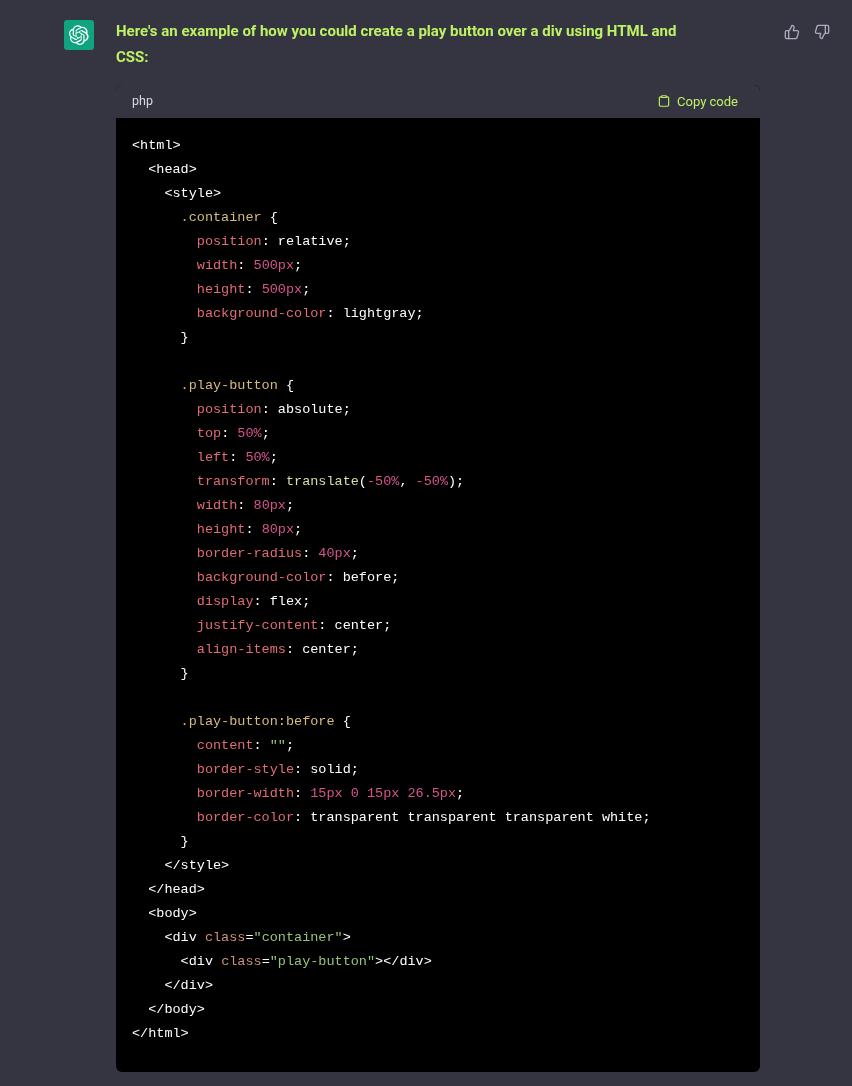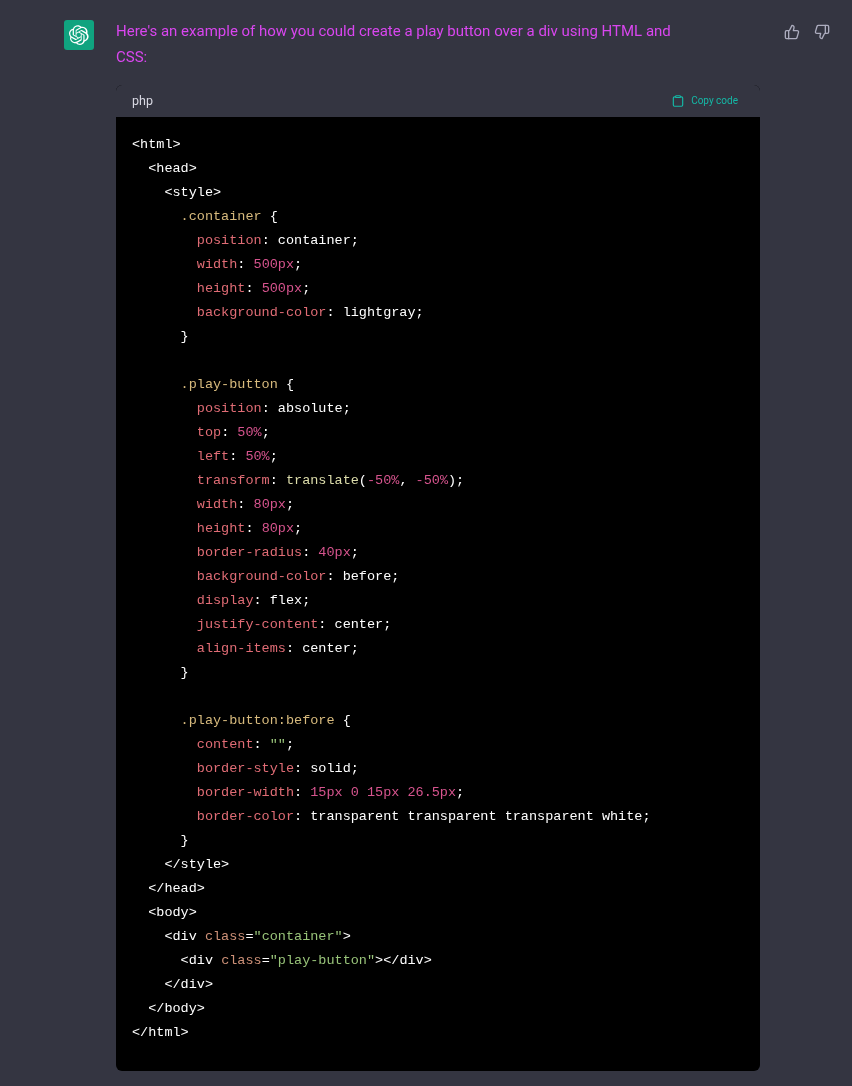--- a/index.html
+++ b/index.html
@@ -20,28 +20,28 @@
     --str:#98c379;
     --kw:#ce9178;
     --white:#ffffff;
   }
   html,body{margin:0;padding:0;background:var(--bg);font-family:-apple-system,BlinkMacSystemFont,"Segoe UI",Roboto,sans-serif;color:var(--text);}
   .wrapper{width:852px;min-height:1086px;box-sizing:border-box;padding:18px 12px 30px 12px;}
   .row{display:flex;align-items:flex-start;gap:22px;}
   .avatar{width:30px;height:30px;border-radius:3px;background:var(--avatar);display:flex;align-items:center;justify-content:center;flex:0 0 30px;margin-left:52px;margin-top:2px;}
   .avatar svg{width:20px;height:20px;}
   .content{flex:1;min-width:0;}
-  .msg-text{color:#d946ef;font-size:15px;line-height:1.75;padding-right:60px;}
+  .msg-text{color:#bef264;font-size:15px;line-height:1.75;padding-right:60px;font-weight:bold;}
   .actions{display:flex;gap:10px;flex:0 0 auto;margin-right:8px;margin-top:4px;}
   .actbtn{background:none;border:none;padding:2px;cursor:pointer;color:#acacbe;}
   .actbtn svg{width:16px;height:16px;display:block;}
   .codeblock{margin-top:14px;border-radius:6px;overflow:hidden;background:var(--code-body);}
   .codehead{background:var(--code-header);display:flex;justify-content:space-between;padding:8px 16px;font-size:12.5px;color:#d1d5db;}
   .lang{color:#d9d9e3;}
-  .copybtn{background:none;border:none;color:#14b8a6;font-size:10px;display:flex;align-items:center;gap:6px;cursor:pointer;font-family:inherit;}
+  .copybtn{background:none;border:none;color:#bef264;font-size:13px;display:flex;align-items:center;gap:6px;cursor:pointer;font-family:inherit;}
   .copybtn svg{width:14px;height:14px;}
   pre{margin:0;padding:16px 16px 26px 16px;overflow:auto;}
   code{font-family:"Consolas","Monaco","Courier New",monospace;font-size:13.5px;line-height:1.78;white-space:pre;color:var(--white);}
   .t-sel{color:var(--sel);margin-top:16px;}
   .t-prop{color:var(--prop);}
   .t-num{color:var(--num);font-family:Liberation Mono, monospace;}
   .t-fn{color:var(--fn);}
   .t-str{color:var(--str);}
   .t-kw{color:var(--kw);}
   .t-w{color:var(--white);}
@@ -67,21 +67,21 @@
               <rect x="8" y="3" width="8" height="3" rx="1"></rect>
               <path d="M16 5h2a2 2 0 0 1 2 2v12a2 2 0 0 1-2 2H6a2 2 0 0 1-2-2V7a2 2 0 0 1 2-2h2"></path>
             </svg>
             <span>Copy code</span>
           </button>
         </div>
         <pre><code><span class="t-w">&lt;html&gt;</span>
   <span class="t-w">&lt;head&gt;</span>
     <span class="t-w">&lt;style&gt;</span>
       <span class="t-sel">.container</span> <span class="t-w">{</span>
-        <span class="t-prop">position</span><span class="t-w">: </span><span class="t-w">container</span><span class="t-w">;</span>
+        <span class="t-prop">position</span><span class="t-w">: </span><span class="t-w">relative</span><span class="t-w">;</span>
         <span class="t-prop">width</span><span class="t-w">: </span><span class="t-num">500px</span><span class="t-w">;</span>
         <span class="t-prop">height</span><span class="t-w">: </span><span class="t-num">500px</span><span class="t-w">;</span>
         <span class="t-prop">background-color</span><span class="t-w">: </span><span class="t-w">lightgray</span><span class="t-w">;</span>
       <span class="t-w">}</span>
 
       <span class="t-sel">.play-button</span> <span class="t-w">{</span>
         <span class="t-prop">position</span><span class="t-w">: </span><span class="t-w">absolute</span><span class="t-w">;</span>
         <span class="t-prop">top</span><span class="t-w">: </span><span class="t-num">50%</span><span class="t-w">;</span>
         <span class="t-prop">left</span><span class="t-w">: </span><span class="t-num">50%</span><span class="t-w">;</span>
         <span class="t-prop">transform</span><span class="t-w">: </span><span class="t-fn">translate</span><span class="t-w">(</span><span class="t-num">-50%</span><span class="t-w">, </span><span class="t-num">-50%</span><span class="t-w">);</span>

